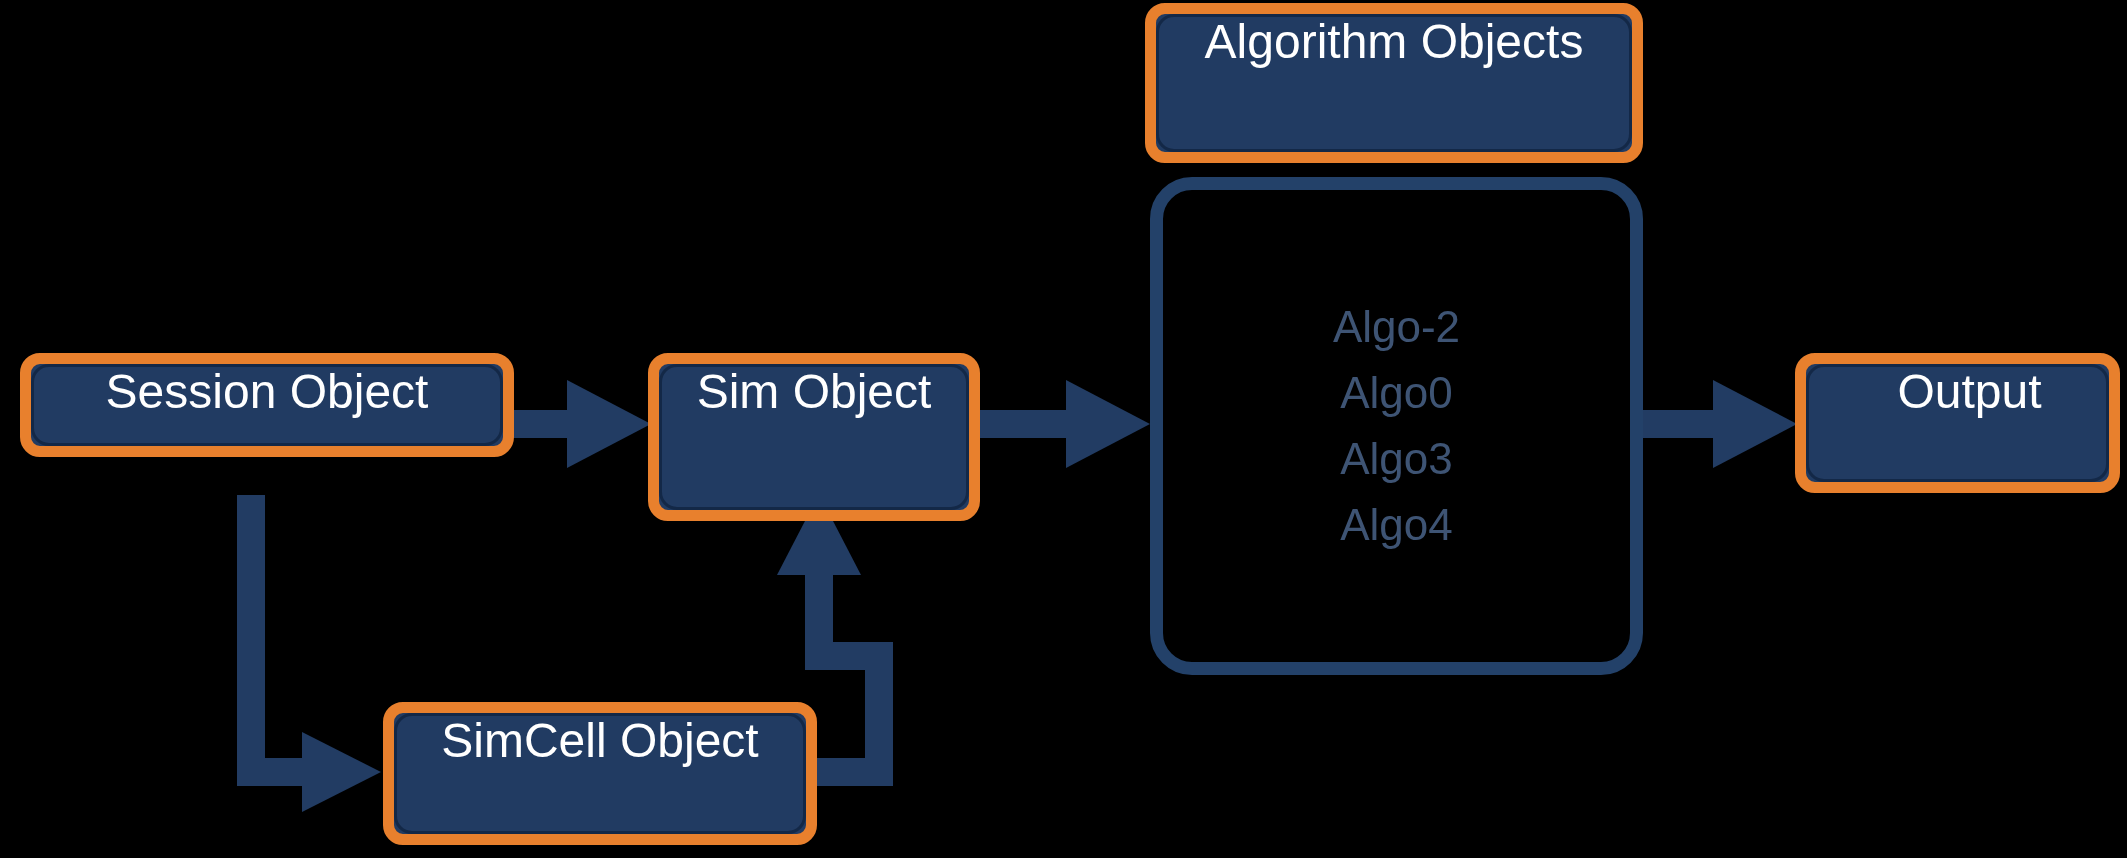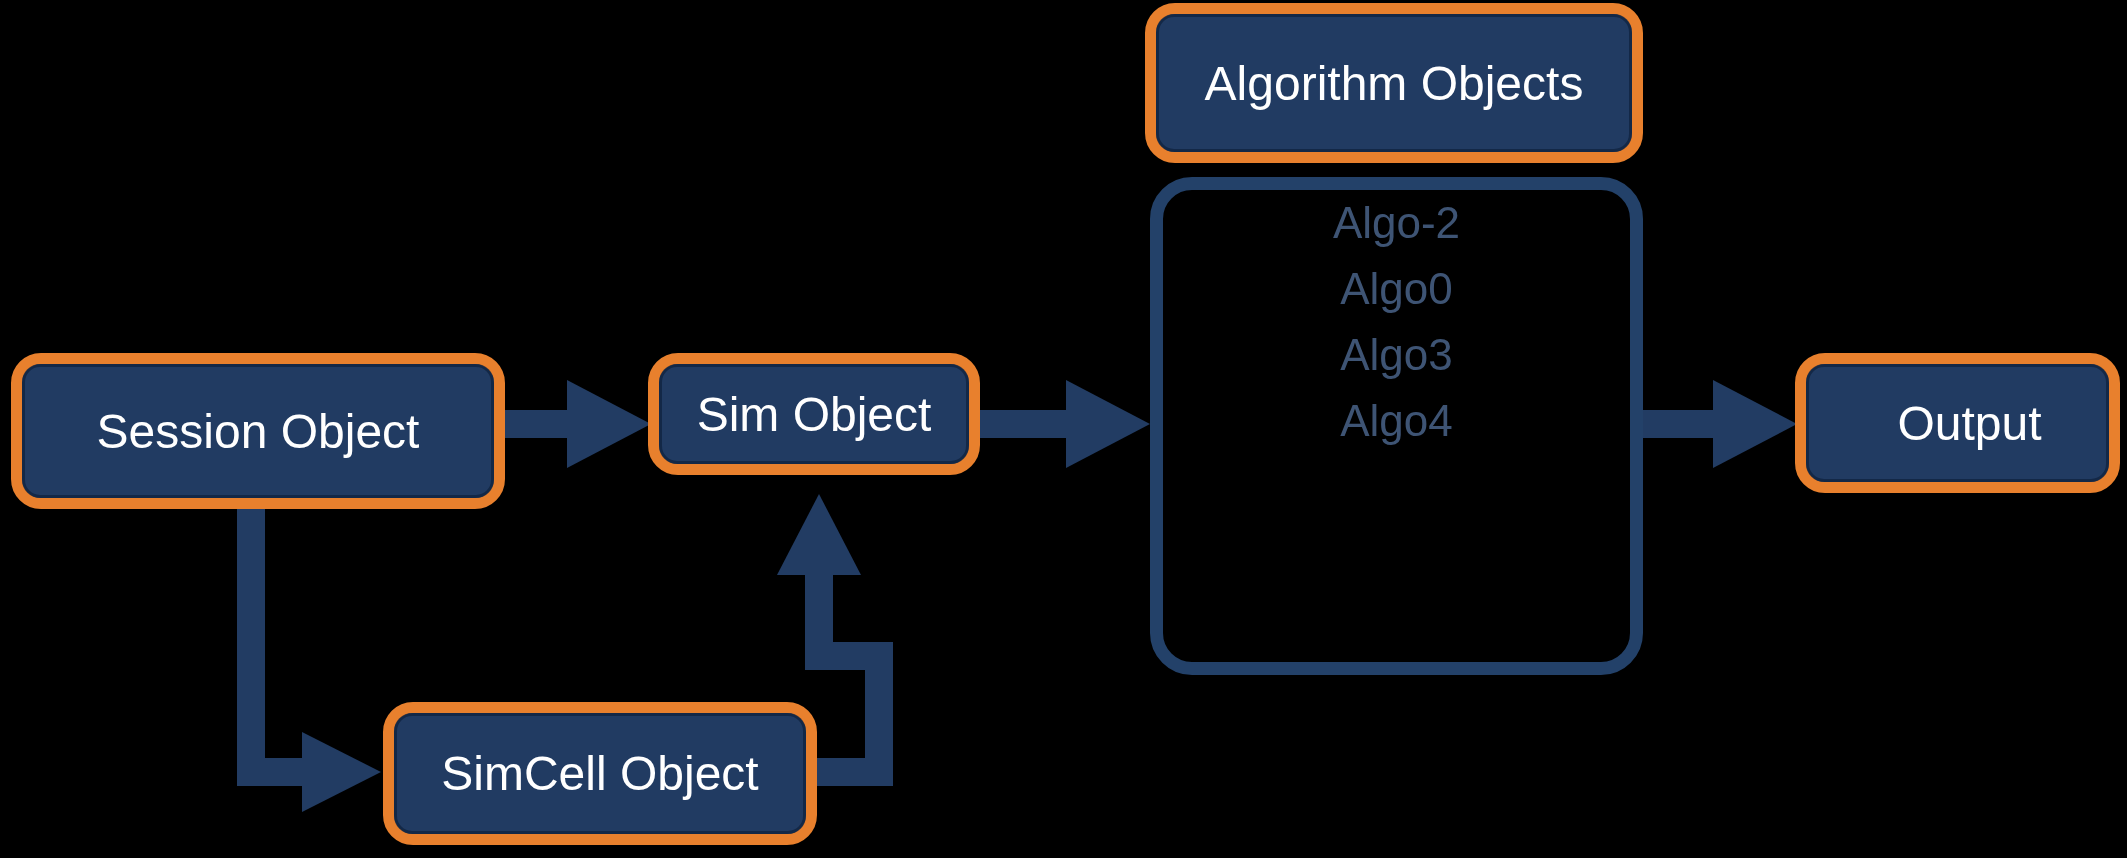--- a/index.html
+++ b/index.html
@@ -18,44 +18,44 @@
     background:var(--bg);
     overflow:hidden;
     font-family:"Liberation Sans", sans-serif;
   }
   #arrow-layer{position:absolute;left:0;top:0;width:2127px;height:858px;}
   .node{
     position:absolute;
     box-sizing:border-box;
     background:var(--navy-fill);
     border:11px solid var(--orange);
-    border-radius:30px;
-    display:flex;align-items:center;justify-content:center;
+    border-radius:20px;
+    display:flex;justify-content:center;
     color:var(--label);
     font-size:48px;
     white-space:nowrap;
   }
   .node .inner-edge{
     position:absolute;inset:0;border-radius:18px;
     box-shadow:inset 0 0 0 3px rgba(10,25,50,.55);
     pointer-events:none;
   }
-  #node-session{left:11px;top:353px;width:494px;height:156px;}
-  #node-sim{left:648px;top:353px;width:332px;height:122px;}
+  #node-session{left:20px;top:353px;width:494px;height:104px;}
+  #node-sim{left:648px;top:353px;width:332px;height:168px;}
   #node-algo-header{left:1145px;top:3px;width:498px;height:160px;}
   #node-output{left:1795px;top:353px;width:325px;height:140px;padding-left:24px;}
   #node-simcell{left:383px;top:702px;width:434px;height:143px;}
   #algo-container{
     position:absolute;
     box-sizing:border-box;
     left:1150px;top:177px;width:493px;height:498px;
     border:13px solid var(--navy-line);
     border-radius:42px;
     background:transparent;
-    display:flex;align-items:flex-start;justify-content:center;
+    display:flex;align-items:center;justify-content:center;
   }
   #algo-list{
     list-style:none;margin:0;padding:0;
     text-align:center;
     color:var(--algo-text);
     font-size:44px;line-height:66px;
   }
 </style>
 </head>
 <body>

